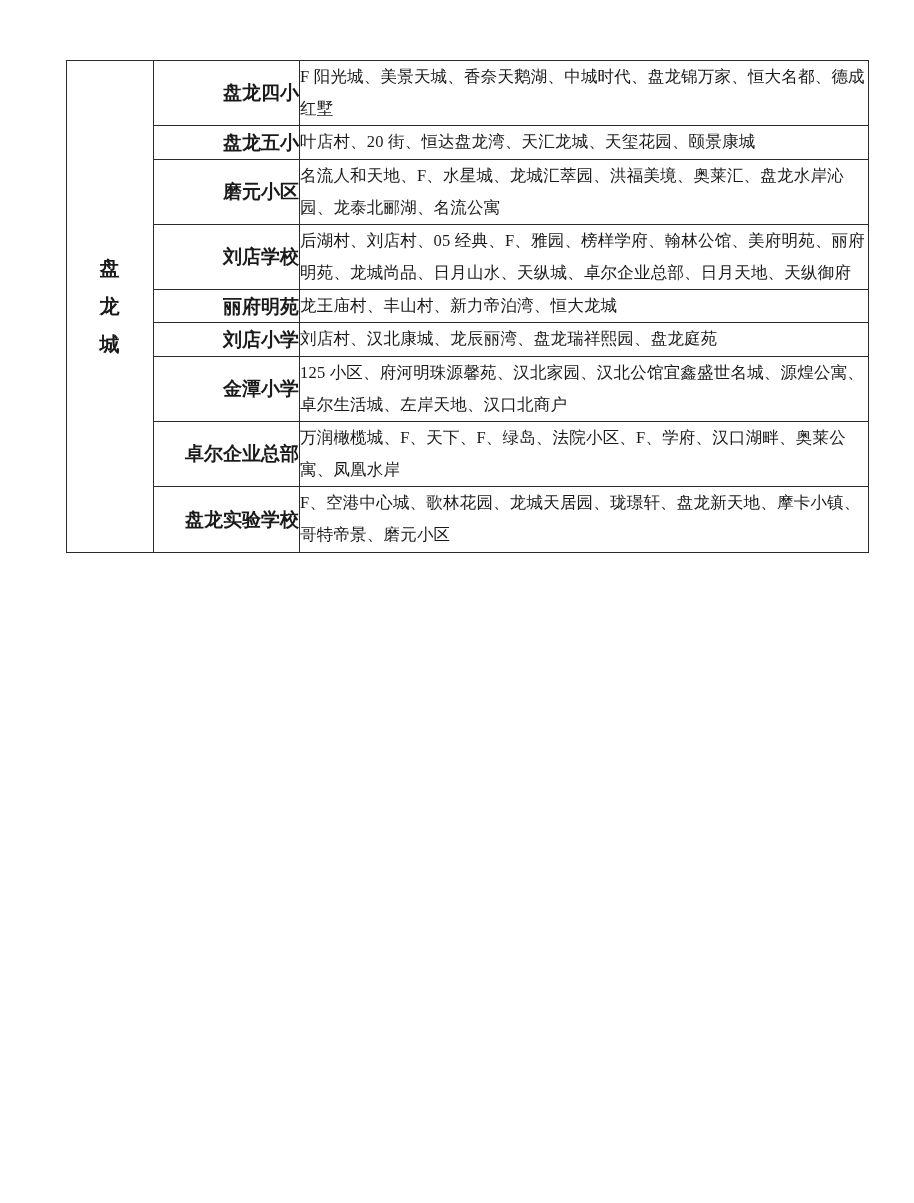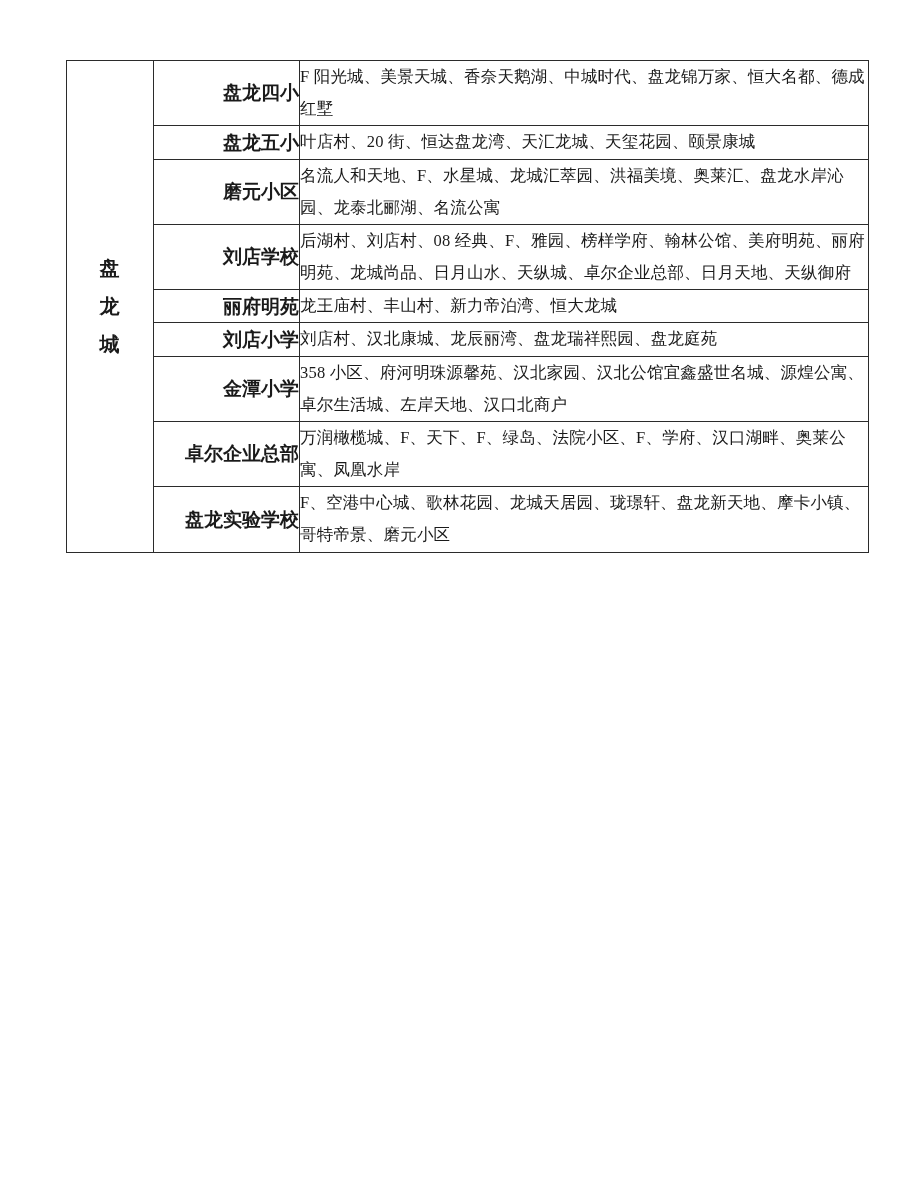--- a/index.html
+++ b/index.html
@@ -93,39 +93,39 @@
       </tr>
       <tr>
         <td class="school-cell">磨元小区</td>
         <td class="areas-cell">
           <span class="areas-text">名流人和天地、F、水星城、龙城汇萃园、洪福美境、奥莱汇、盘龙水岸沁园、龙泰北郦湖、名流公寓</span>
         </td>
       </tr>
       <tr>
         <td class="school-cell">刘店学校</td>
         <td class="areas-cell">
-          <span class="areas-text">后湖村、刘店村、08 经典、F、雅园、榜样学府、翰林公馆、美府明苑、丽府明苑、龙城尚品、日月山水、天纵城、卓尔企业总部、日月天地、天纵御府</span>
+          <span class="areas-text">后湖村、刘店村、05 经典、F、雅园、榜样学府、翰林公馆、美府明苑、丽府明苑、龙城尚品、日月山水、天纵城、卓尔企业总部、日月天地、天纵御府</span>
         </td>
       </tr>
       <tr>
         <td class="school-cell">丽府明苑</td>
         <td class="areas-cell">
           <span class="areas-text">龙王庙村、丰山村、新力帝泊湾、恒大龙城</span>
         </td>
       </tr>
       <tr>
         <td class="school-cell">刘店小学</td>
         <td class="areas-cell">
           <span class="areas-text">刘店村、汉北康城、龙辰丽湾、盘龙瑞祥熙园、盘龙庭苑</span>
         </td>
       </tr>
       <tr>
         <td class="school-cell">金潭小学</td>
         <td class="areas-cell">
-          <span class="areas-text">358 小区、府河明珠源馨苑、汉北家园、汉北公馆宜鑫盛世名城、源煌公寓、卓尔生活城、左岸天地、汉口北商户</span>
+          <span class="areas-text">125 小区、府河明珠源馨苑、汉北家园、汉北公馆宜鑫盛世名城、源煌公寓、卓尔生活城、左岸天地、汉口北商户</span>
         </td>
       </tr>
       <tr>
         <td class="school-cell">卓尔企业总部</td>
         <td class="areas-cell">
           <span class="areas-text">万润橄榄城、F、天下、F、绿岛、法院小区、F、学府、汉口湖畔、奥莱公寓、凤凰水岸</span>
         </td>
       </tr>
       <tr>
         <td class="school-cell">盘龙实验学校</td>

